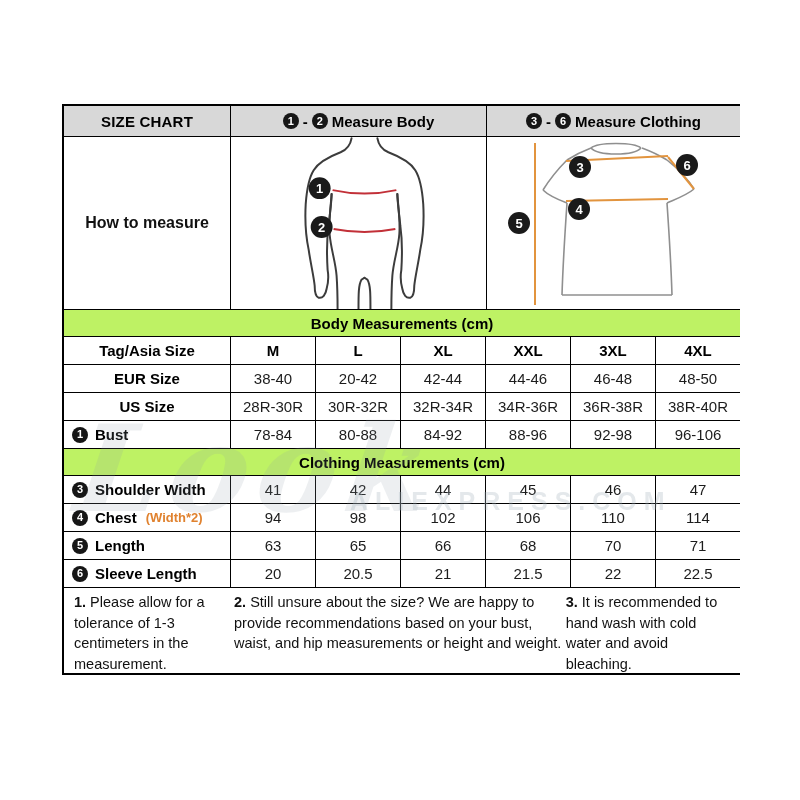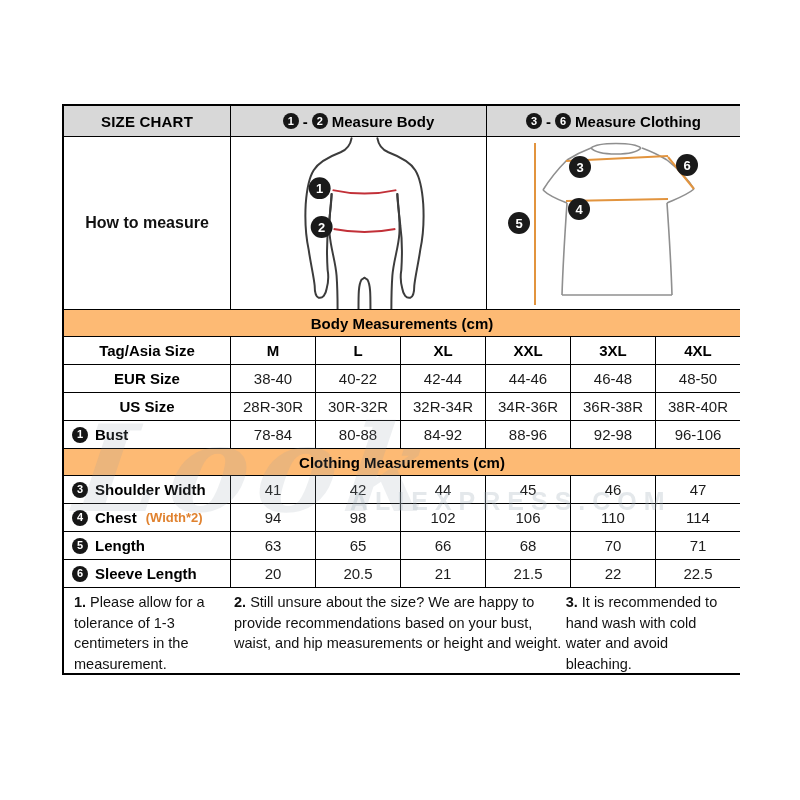--- a/index.html
+++ b/index.html
@@ -9,21 +9,21 @@
   .size-table { position:absolute; left:62px; top:104px; width:680px; border:2px solid #000; background:#fff; }
 
   .t-row { display:flex; align-items:stretch; }
   .t-row + .t-row { border-top:1px solid #000; }
 
   .cell { display:flex; align-items:center; justify-content:center; border-left:1px solid #000; overflow:hidden; }
   .cell:first-child { border-left:none; }
 
   .r-head   { height:30px; background:#d8d8d8; }
   .r-measure{ height:173px; }
-  .r-banner { height:27px; background:#fdba74; }
+  .r-banner { height:27px; background:#bef264; }
   .r-data   { height:28px; }
   .r-notes  { height:86px; }
 
   .c1 { width:166px; flex:none; }
   .c2 { width:256px; flex:none; }
   .c3 { flex:1; }
   .cv { flex:1; }
 
   .head-txt { font-weight:bold; font-size:15px; color:#000; letter-spacing:.2px; }
   .head-group { display:flex; align-items:center; gap:4px; font-weight:bold; font-size:15px; }
@@ -157,21 +157,21 @@
       <div class="cell cv val val-bold">L</div>
       <div class="cell cv val val-bold">XL</div>
       <div class="cell cv val val-bold">XXL</div>
       <div class="cell cv val val-bold">3XL</div>
       <div class="cell cv val val-bold">4XL</div>
     </div>
 
     <div class="t-row r-data">
       <div class="cell c1 label-center">EUR Size</div>
       <div class="cell cv val">38-40</div>
-      <div class="cell cv val">40-22</div>
+      <div class="cell cv val">20-42</div>
       <div class="cell cv val">42-44</div>
       <div class="cell cv val">44-46</div>
       <div class="cell cv val">46-48</div>
       <div class="cell cv val">48-50</div>
     </div>
 
     <div class="t-row r-data">
       <div class="cell c1 label-center">US Size</div>
       <div class="cell cv val">28R-30R</div>
       <div class="cell cv val">30R-32R</div>

